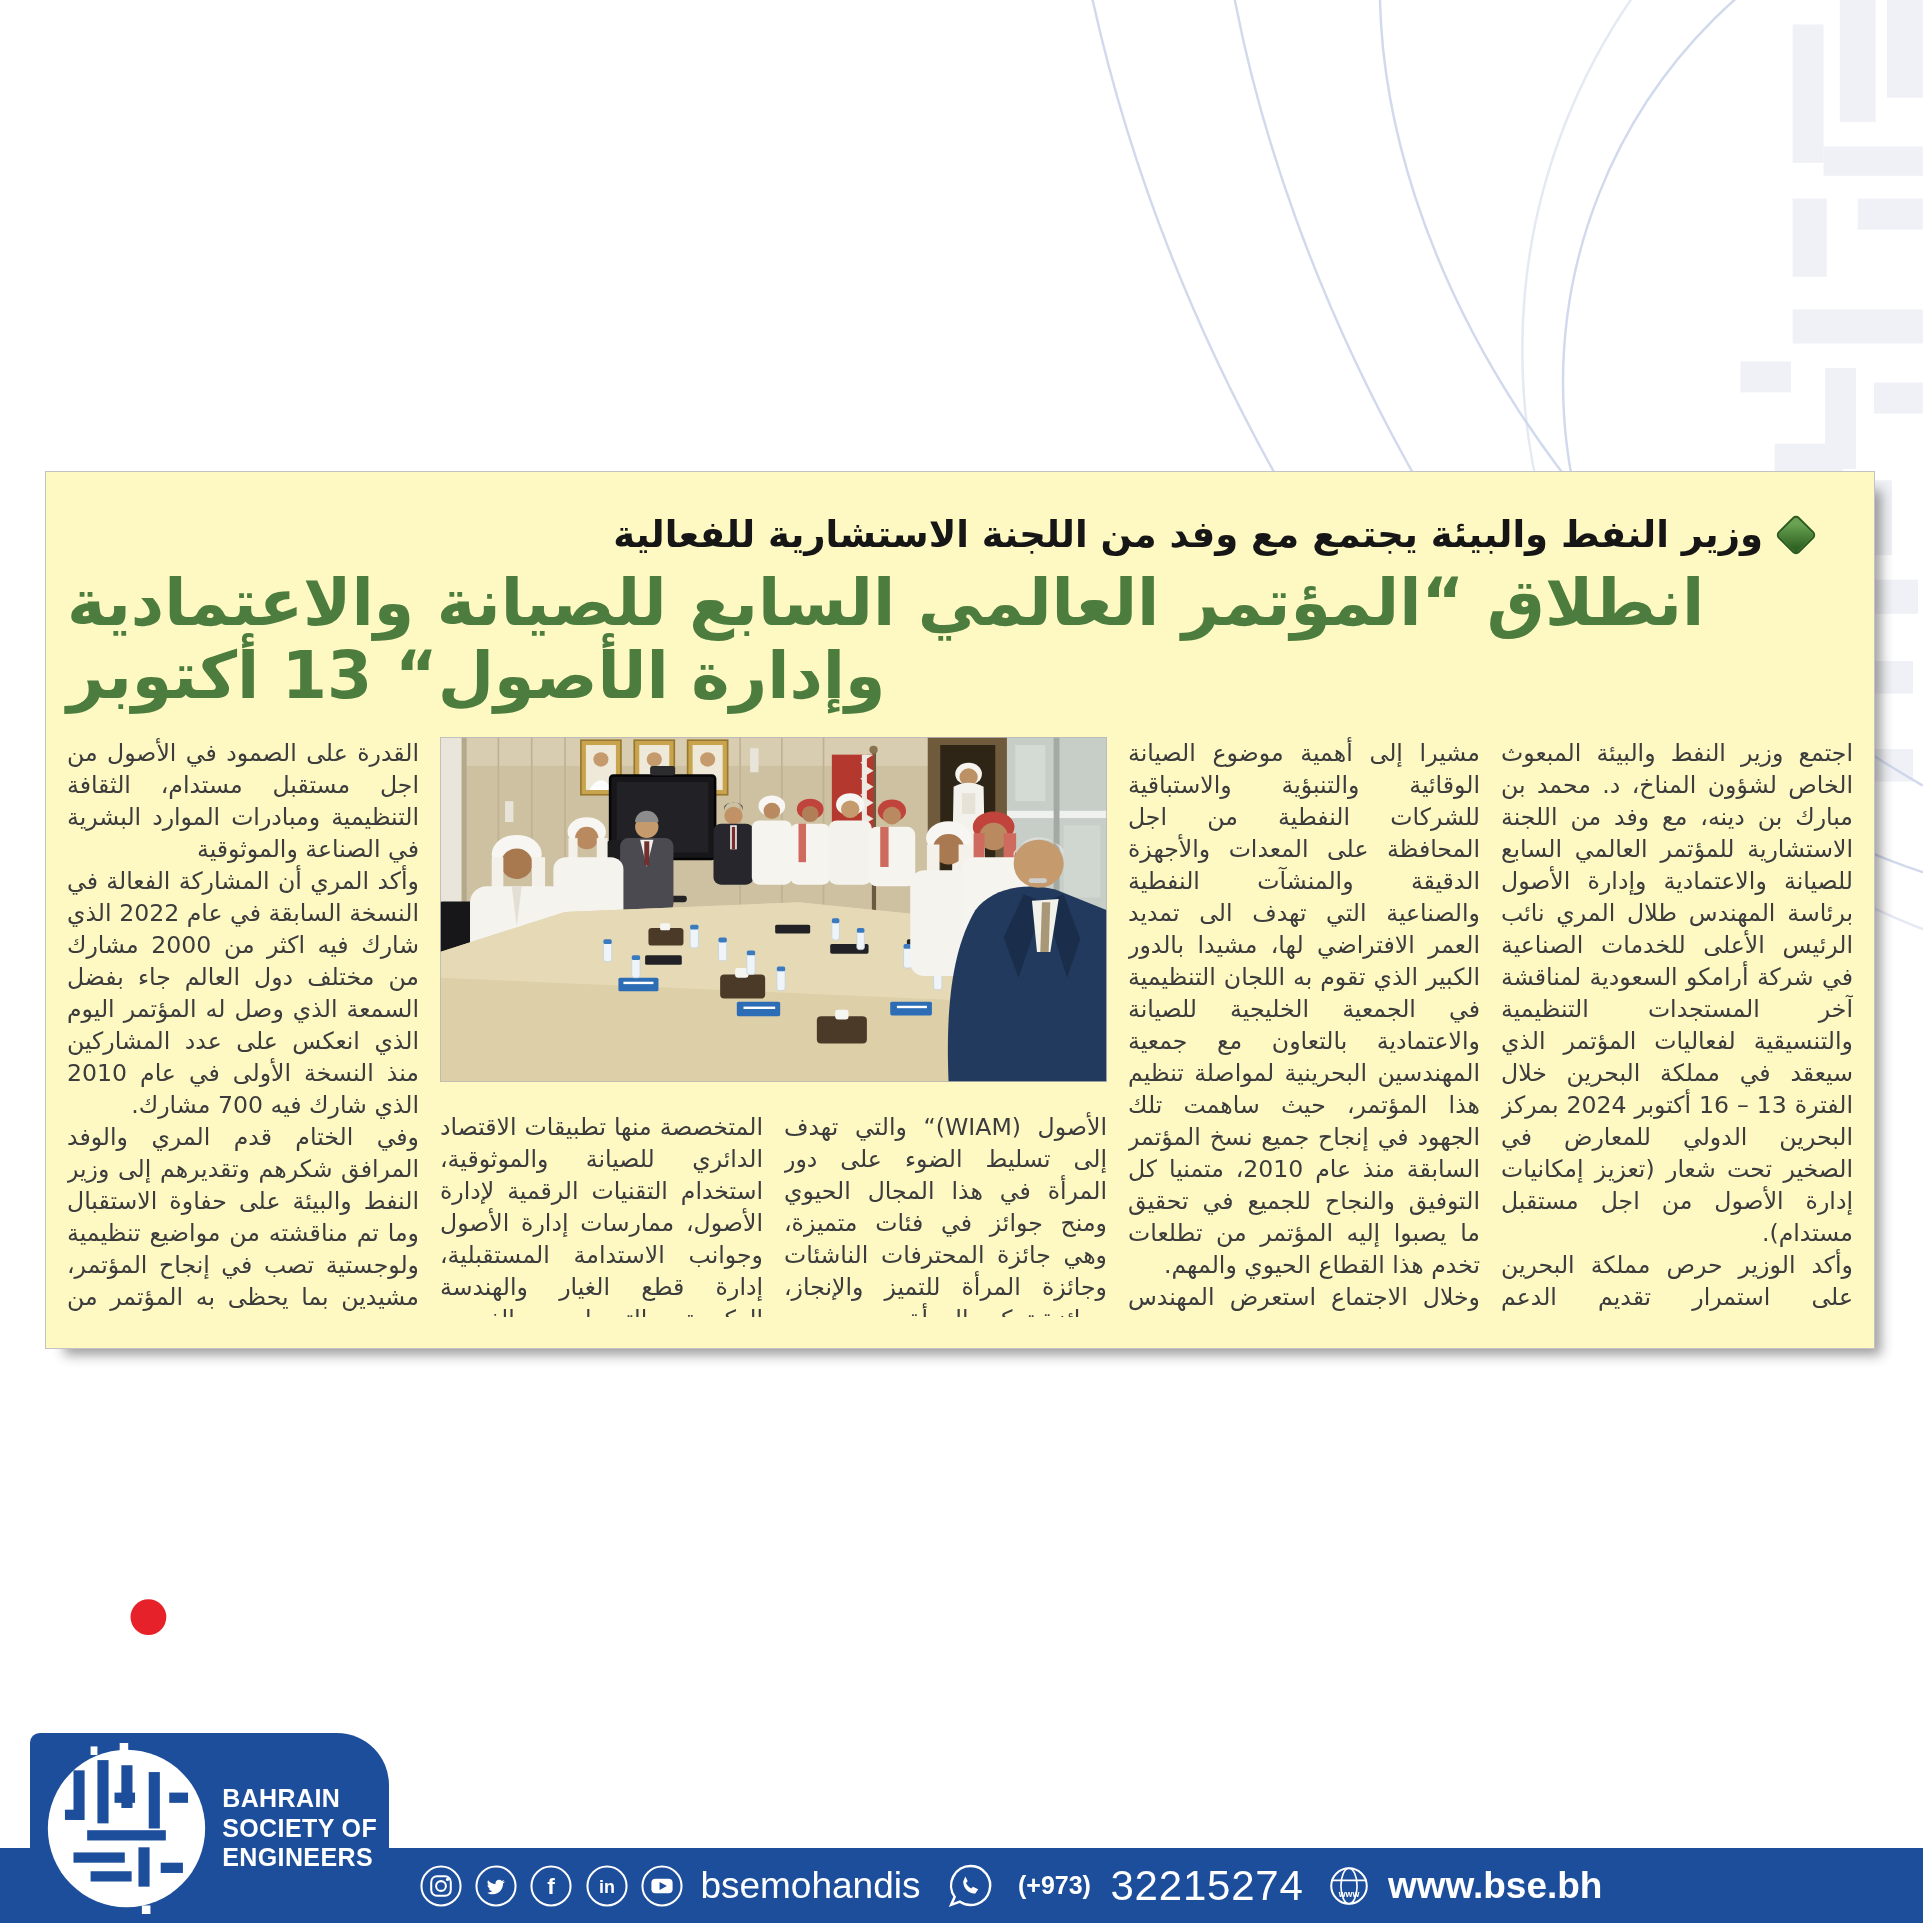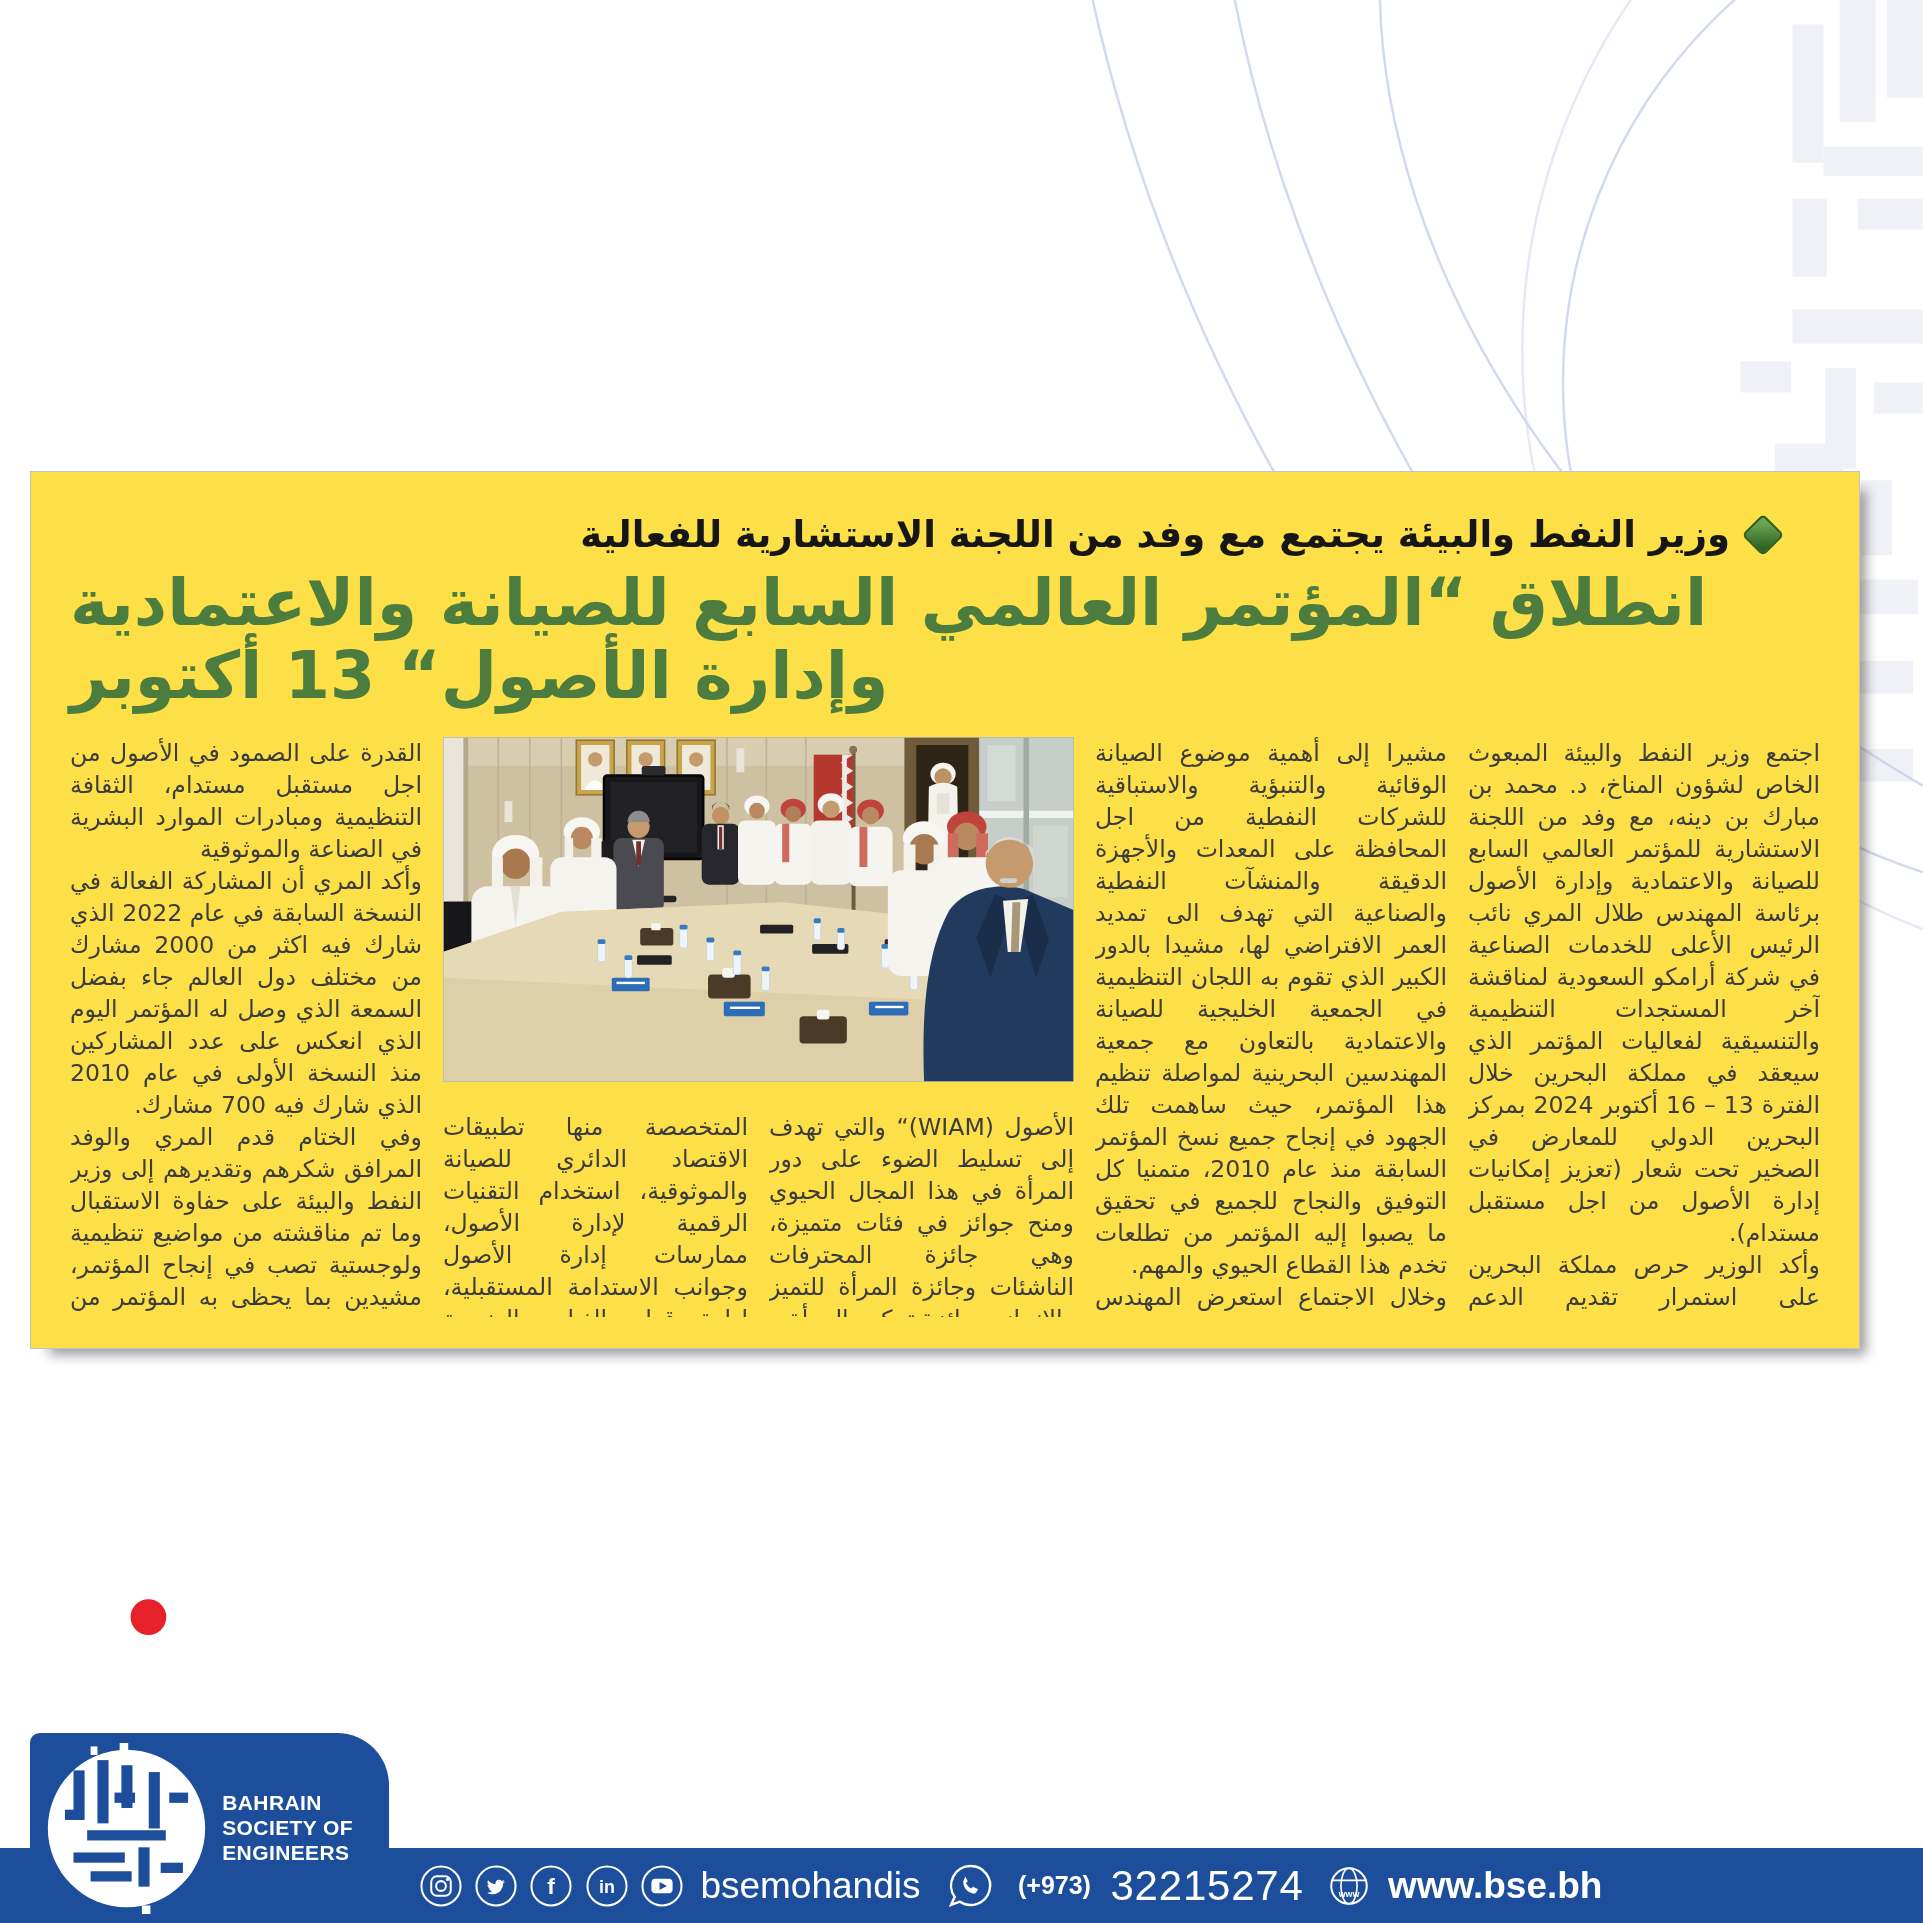--- a/index.html
+++ b/index.html
@@ -5,24 +5,24 @@
   html,body{margin:0;padding:0;}
   body{
     width:1923px;height:1923px;position:relative;overflow:hidden;
     background:#ffffff;
     font-family:"DejaVu Sans",sans-serif;
   }
   
   .deco{position:absolute;top:0;right:0;pointer-events:none;}
   
   .clipping{
-    position:absolute;left:30px;top:471px;width:1830px;height:878px;
-    background:#fde047;border:1.6px solid #c3c3c3;box-sizing:border-box;
+    position:absolute;left:45px;top:471px;width:1830px;height:878px;
+    background:#fef9c3;border:1.6px solid #c3c3c3;box-sizing:border-box;
     box-shadow:13px 13px 11.4px -5.7px rgba(40,40,40,.45);
-    padding:0 39px;
+    padding:0 21px;
   }
   .kicker{
     direction:rtl;display:flex;align-items:center;gap:18px;
     margin-top:41px;padding:0 42px;
     font-size:37px;font-weight:bold;color:#161616;
   }
   .kicker .diamond{
     width:26px;height:26px;flex:0 0 auto;
     background:linear-gradient(135deg,#69a251 20%,#2e6323 85%);
     border:2.4px solid #2a5a20;border-radius:4.9px;
@@ -59,21 +59,21 @@
   .footer-content .code{font-size:25px;font-weight:bold;margin-left:13px;}
   .footer-content .phone{font-size:42px;font-weight:normal;letter-spacing:0.8px;margin-left:8.1px;margin-right:13px;}
   .footer-content .site{font-size:37px;font-weight:bold;margin-left:6.5px;}
   .blue-tab{
     position:absolute;left:30px;top:1733px;width:359px;height:191px;
     background:#1d4e9b;border-radius:9.8px 52px 0 0;
     display:flex;align-items:center;
   }
   .bse-text{
     color:#fff;font-family:"Liberation Sans",sans-serif;
-    font-weight:bold;font-size:21px;line-height:1.18;letter-spacing:0.4px;
+    font-weight:bold;font-size:25px;line-height:1.18;letter-spacing:0.4px;
     margin-left:9.8px;
   }
 </style>
 </head>
 <body>
 
 <svg class="deco" width="987" height="1042" viewBox="0 0 1212 1280">
   <g fill="#f0f1f6">
     <rect x="1110" y="0" width="44" height="150"></rect>
       <rect x="1168" y="0" width="44" height="120"></rect>

